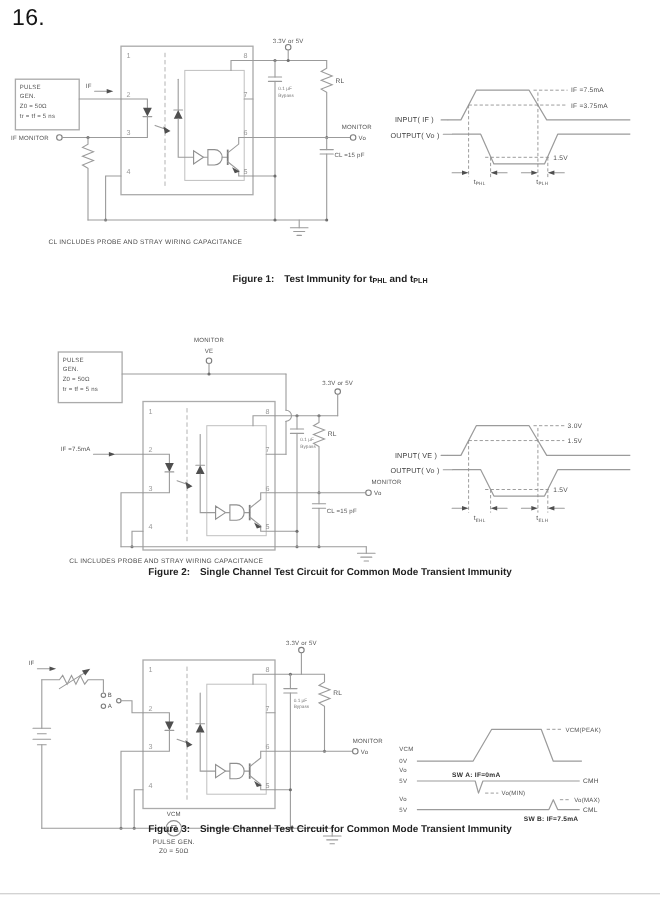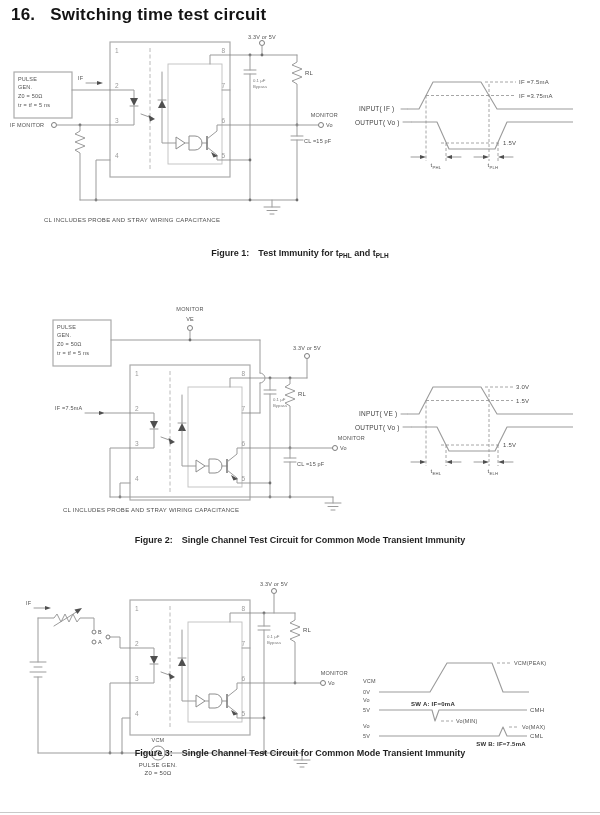--- a/index.html
+++ b/index.html
@@ -1,19 +1,19 @@
 <!DOCTYPE html>
 <html><head>
 <meta charset="utf-8">
 <style>
   html,body{margin:0;padding:0;background:#fff;}
   body{width:600px;height:815px;position:relative;overflow:hidden;
        font-family:"Liberation Sans",sans-serif;}
   .title-row{position:absolute;top:5px;left:11px;display:flex;gap:15px;
-             font-size:17px;font-weight:bold;color:#141414;letter-spacing:.2px;}
+             font-size:21px;font-weight:normal;color:#141414;letter-spacing:.2px;}
   .caption{position:absolute;left:0;width:600px;display:flex;justify-content:center;
            gap:9px;font-size:9px;font-weight:bold;color:#1f1f1f;text-align:right;}
   .caption .sub{font-size:6.5px;vertical-align:-1.5px;font-weight:bold;}
   .bottom-rule{position:absolute;left:0;top:812px;width:600px;height:1px;background:#c9c9c9;}
   
   svg{position:absolute;overflow:visible;}
   .w{fill:none;stroke:#9b9b9b;stroke-width:1;stroke-linecap:round;}
   .w2{fill:none;stroke:#7c7c7c;stroke-width:1.6;}
   .box{fill:none;stroke:#ababab;stroke-width:1.2;}
   .box2{fill:none;stroke:#bfbfbf;stroke-width:.9;}
@@ -31,21 +31,20 @@
   .pin{font-size:6.5px;fill:#9a9a9a;}
   .wl{font-size:6.5px;fill:#3f3f3f;letter-spacing:.2px;}
   .ss{font-size:4.2px;}
   .bld{font-weight:bold;fill:#2c2c2c;}
 </style>
 </head>
 <body>
 
 <div class="title-row">
   <span>16.</span>
-  <span>Switching time test circuit</span>
 </div>
 
 <svg style="left:8px;top:30px" width="335" height="210" viewBox="0 0 335 210">
   <g transform="translate(102,12)">
     <rect class="box" x="0" y="0" width="120" height="135"></rect>
     <line class="dash" x1="40" y1="6" x2="40" y2="129"></line>
     <rect class="box2" x="58" y="22" width="54" height="100"></rect>
     <polyline class="w" points="0,48 24,48 24,56"></polyline>
     <polygon class="fillb" points="20,56 28,56 24,64"></polygon>
     <line class="w" x1="20" y1="64" x2="28" y2="64"></line>
@@ -297,21 +296,21 @@
   <text class="t6" x="91" y="107" text-anchor="middle"><tspan>t</tspan><tspan class="ss" dy="1.5">EHL</tspan></text>
   <g>
     <line class="w" x1="129" y1="96" x2="138" y2="96"></line>
       <polygon class="fillb" points="144,96 138,94 138,98"></polygon>
     <line class="w" x1="168" y1="96" x2="159" y2="96"></line>
       <polygon class="fillb" points="153,96 159,94 159,98"></polygon>
   </g>
   <text class="t6" x="148" y="107" text-anchor="middle"><tspan>t</tspan><tspan class="ss" dy="1.5">ELH</tspan></text>
 </svg>
 
-<div class="caption" style="top:535px">
+<div class="caption" style="top:515px">
   <span>Figure 2:</span>
   <span>Single Channel Test Circuit for Common Mode Transient Immunity</span>
 </div>
 
 <svg style="left:10px;top:578px" width="340" height="205" viewBox="0 0 340 205">
   <g transform="translate(120,22)">
     <rect class="box" x="0" y="0" width="120" height="135"></rect>
     <line class="dash" x1="40" y1="6" x2="40" y2="129"></line>
     <rect class="box2" x="58" y="22" width="54" height="100"></rect>
     <polyline class="w" points="0,48 24,48 24,56"></polyline>

